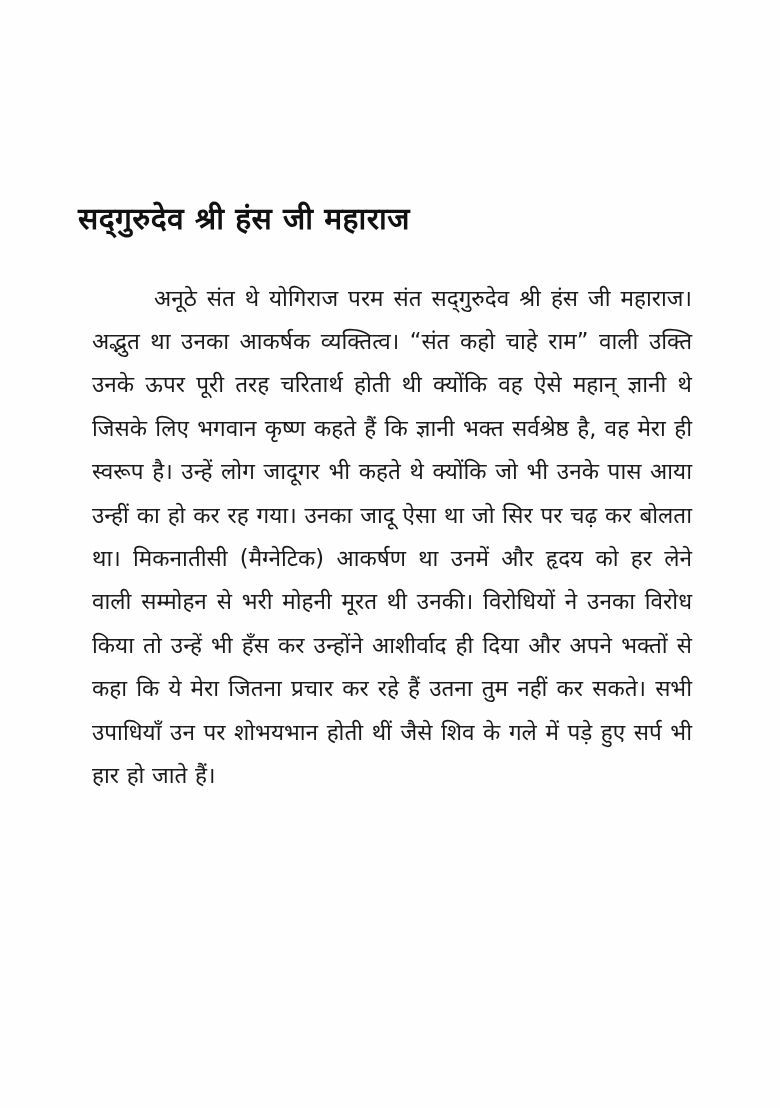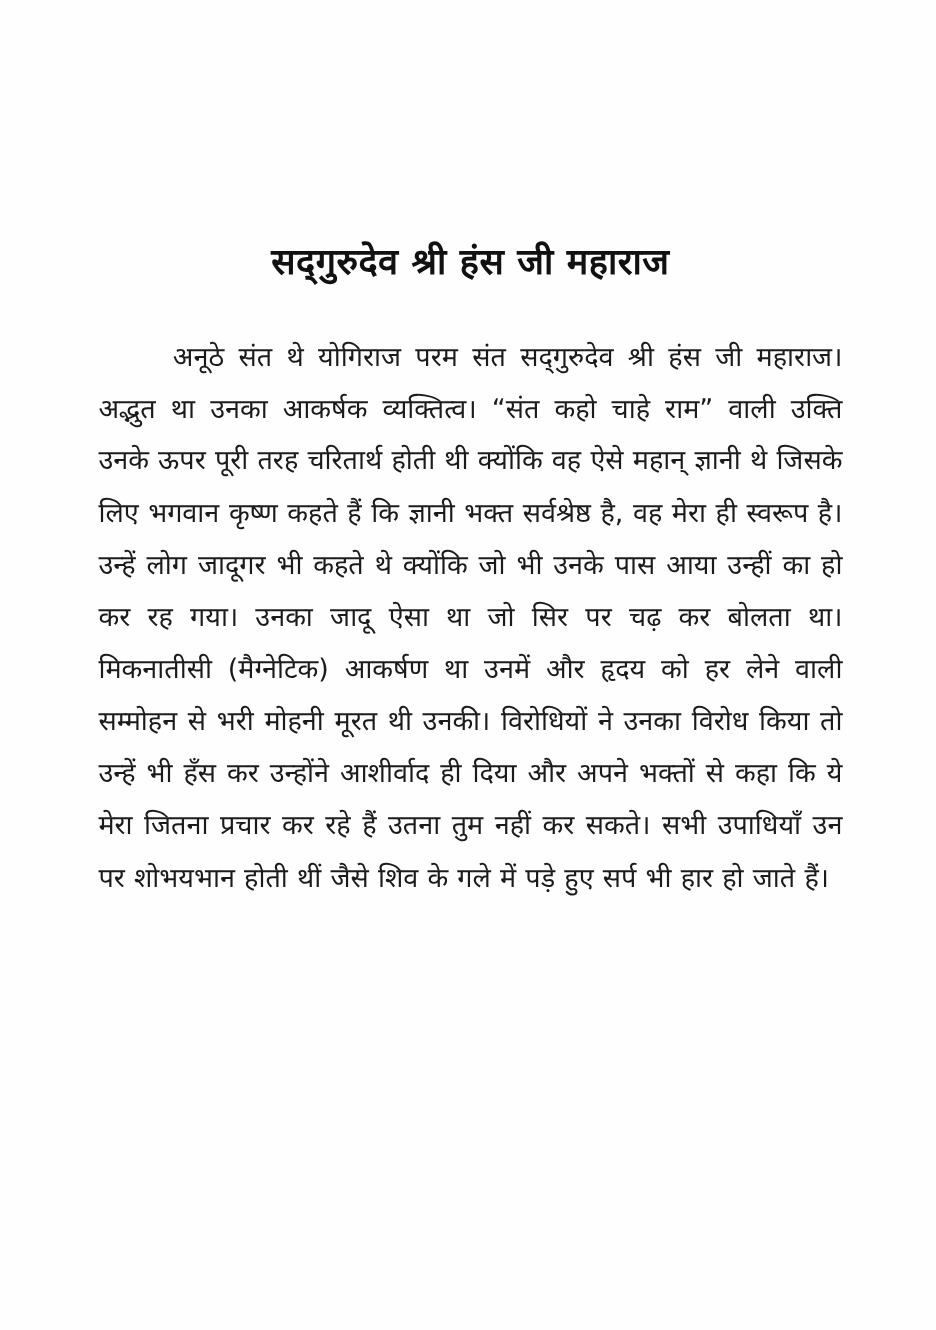--- a/index.html
+++ b/index.html
@@ -23,21 +23,21 @@
     padding: 0;
     background: #fefefe;
   }
   .page-inner {
     position: absolute;
     left: 78px;
     top: 196px;
     width: 628px;
   }
   .doc-title {
-    text-align: center;
+    text-align: left;
     font-weight: 700;
     font-size: 30px;
     line-height: 1.55;
     letter-spacing: 0.4px;
     color: #111111;
     margin: 0 0 34px 0;
   }
   .doc-title .title-line {
     display: block;
   }
@@ -51,21 +51,21 @@
     text-justify: inter-word;
     color: #1b1b1b;
     margin: 0;
     word-spacing: 0.5px;
   }
   .body-text .indent {
     display: inline-block;
     width: 62px;
   }
   .para {
-    margin: 4px;
+    margin: 14px;
   }
 </style>
 </head>
 <body>
 
 <div class="page">
   <div class="page-inner">
 
     <h1 class="doc-title">
       <span class="title-line title-line-1">सद्‌गुरुदेव श्री हंस जी महाराज</span>

